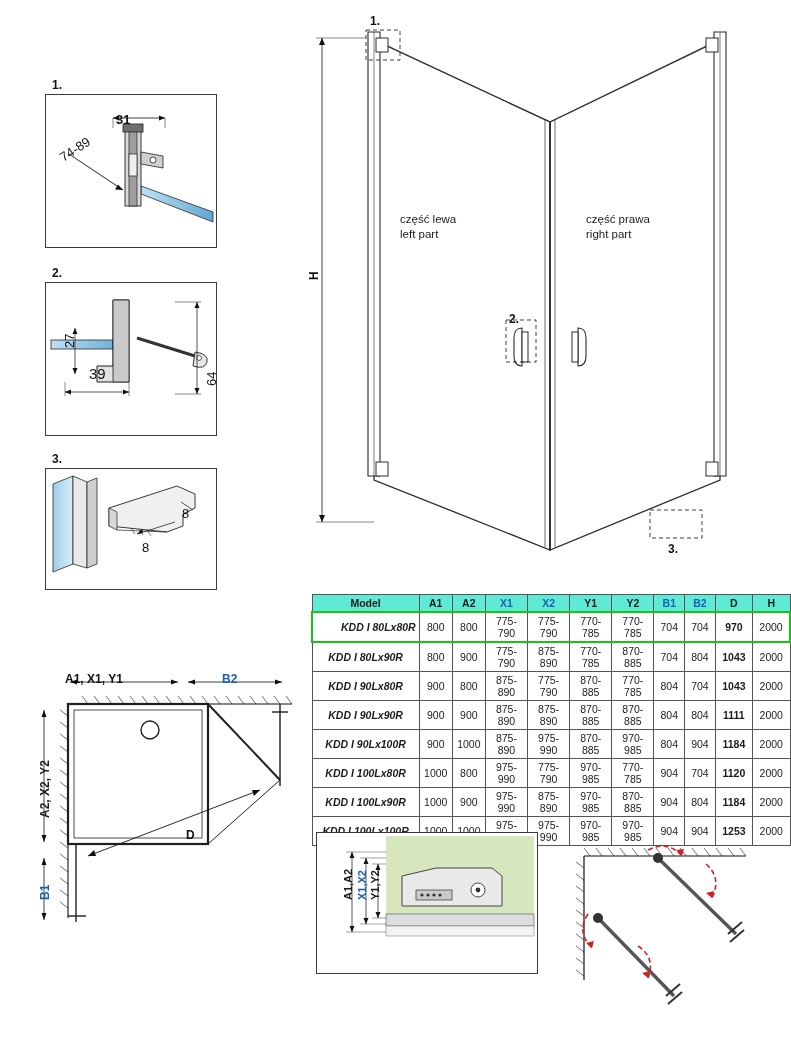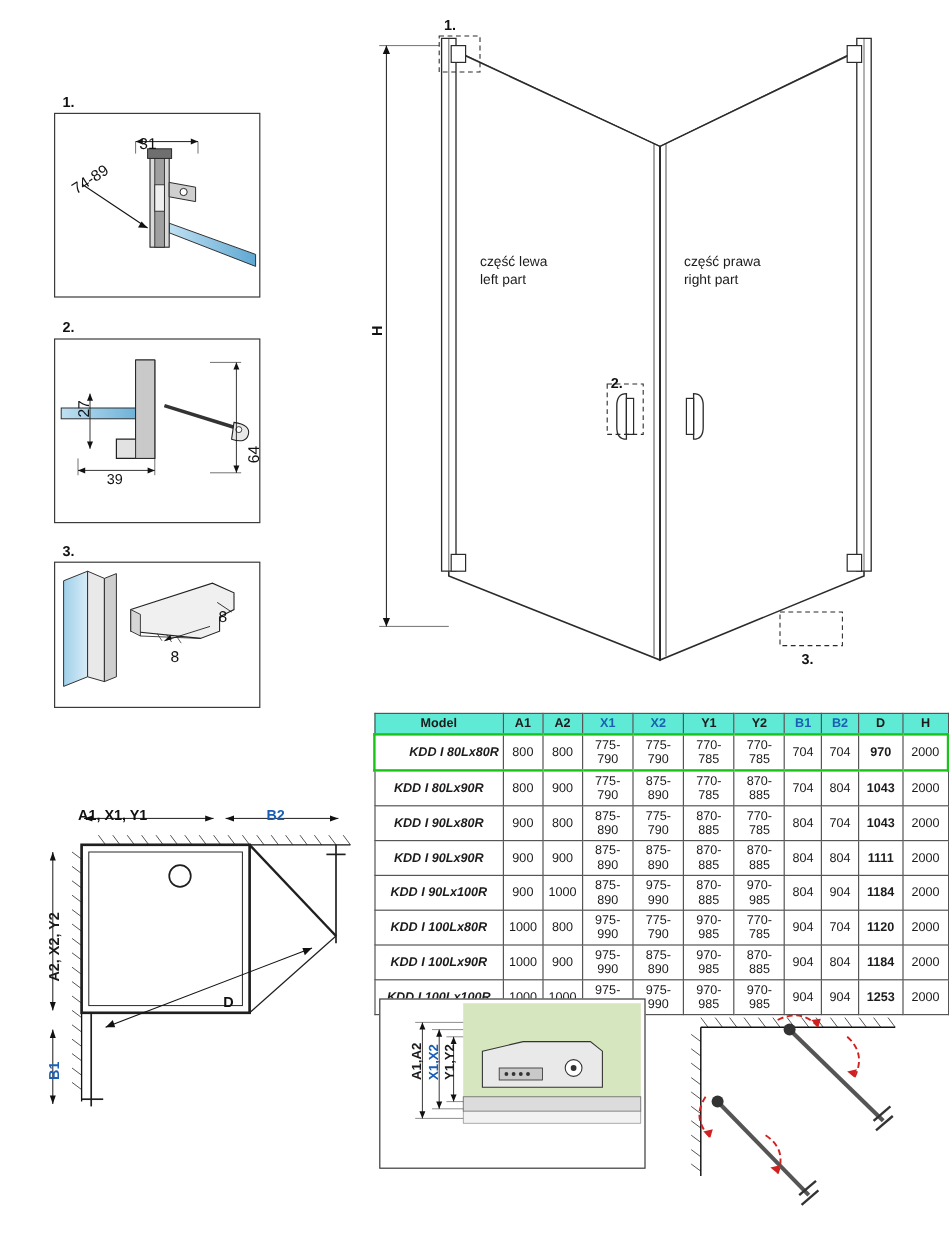--- a/index.html
+++ b/index.html
@@ -54,21 +54,21 @@
 
   <line x1="68" y1="24" x2="120" y2="24" stroke="#111" stroke-width="0.8"></line>
   <path d="M68 24 l6 -2.5 v5 z" fill="#111"></path>
     <path d="M120 24 l-6 -2.5 v5 z" fill="#111"></path>
   <line x1="68" y1="24" x2="68" y2="34" stroke="#111" stroke-width="0.5"></line>
   <line x1="120" y1="24" x2="120" y2="34" stroke="#111" stroke-width="0.5"></line>
 
   <line x1="24" y1="60" x2="78" y2="96" stroke="#111" stroke-width="0.9"></line>
   <path d="M78 96 l-8 -0.5 l3 -5 z" fill="#111"></path>
 </svg>
-<div class="dim" style="left:116px;top:112px;font-size:13px;">31</div>
+<div class="dim" style="left:116px;top:112px;font-size:13px;font-weight:bold;">31</div>
 <div class="dim" style="left:57px;top:152px;font-size:13px;transform:rotate(-33deg);transform-origin:left top;">74-89</div>
 
 <div class="lbl" style="left:52px;top:266px;">2.</div>
 <div class="box" style="left:45px;top:282px;width:170px;height:152px;"></div>
 <svg class="abs" style="left:45px;top:282px;" width="170" height="152" viewBox="0 0 170 152">
   <defs>
     <linearGradient id="g2" x1="0" y1="0" x2="1" y2="0">
       <stop offset="0" stop-color="#bfe0f2"></stop>
         <stop offset="1" stop-color="#6fb2d8"></stop>
     </linearGradient>
@@ -93,21 +93,21 @@
   <line x1="20" y1="100" x2="20" y2="114" stroke="#111" stroke-width="0.5"></line>
   <line x1="84" y1="100" x2="84" y2="114" stroke="#111" stroke-width="0.5"></line>
 
   <line x1="152" y1="20" x2="152" y2="112" stroke="#111" stroke-width="0.7"></line>
   <path d="M152 20 l-2.5 6 h5 z" fill="#111"></path>
     <path d="M152 112 l-2.5 -6 h5 z" fill="#111"></path>
   <line x1="130" y1="20" x2="156" y2="20" stroke="#111" stroke-width="0.5"></line>
   <line x1="130" y1="112" x2="156" y2="112" stroke="#111" stroke-width="0.5"></line>
 </svg>
 <div class="dim" style="left:62px;top:348px;font-size:13px;transform:rotate(-90deg);transform-origin:left top;">27</div>
-<div class="dim" style="left:89px;top:392px;font-size:12px;">39</div>
+<div class="dim" style="left:89px;top:365px;font-size:15px;">39</div>
 <div class="dim" style="left:204px;top:386px;font-size:13px;transform:rotate(-90deg);transform-origin:left top;">64</div>
 
 <div class="lbl" style="left:52px;top:452px;">3.</div>
 <div class="box" style="left:45px;top:468px;width:170px;height:120px;"></div>
 <svg class="abs" style="left:45px;top:468px;" width="170" height="120" viewBox="0 0 170 120">
   <defs>
     <linearGradient id="g3" x1="0" y1="0" x2="1" y2="0">
       <stop offset="0" stop-color="#9fd0ea"></stop>
         <stop offset="1" stop-color="#d8ecf7"></stop>
     </linearGradient>
@@ -168,21 +168,21 @@
   <line x1="16" y1="512" x2="74" y2="512" stroke="#111" stroke-width="0.5"></line>
 </svg>
 <div class="lbl" style="left:370px;top:14px;">1.</div>
 <div class="lbl" style="left:509px;top:312px;">2.</div>
 <div class="lbl" style="left:668px;top:542px;">3.</div>
 <div class="lbl" style="left:307px;top:280px;transform:rotate(-90deg);transform-origin:left top;">H</div>
 <div class="capt" style="left:400px;top:212px;width:120px;">
   <span>część lewa</span><br>
   <span>left part</span>
 </div>
-<div class="capt" style="left:570px;top:212px;width:120px;">
+<div class="capt" style="left:586px;top:212px;width:120px;">
   <span>część prawa</span><br>
   <span>right part</span>
 </div>
 
 <table id="spec-table">
   <thead>
     <tr>
       <th class="col-model">Model</th>
       <th class="col-n">A1</th>
       <th class="col-n">A2</th>

